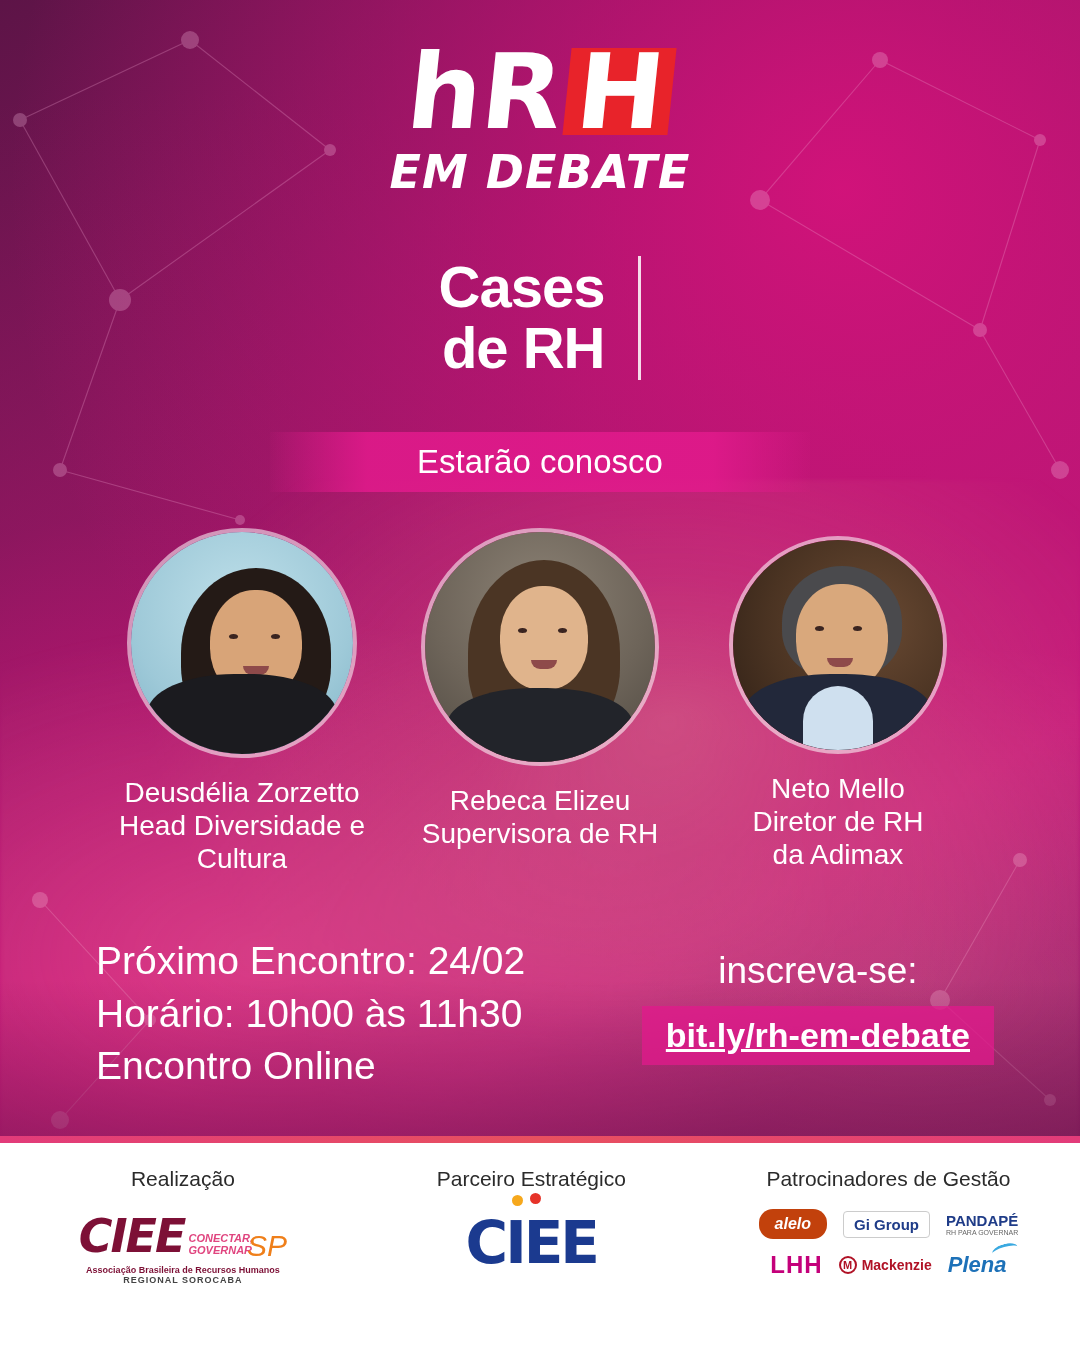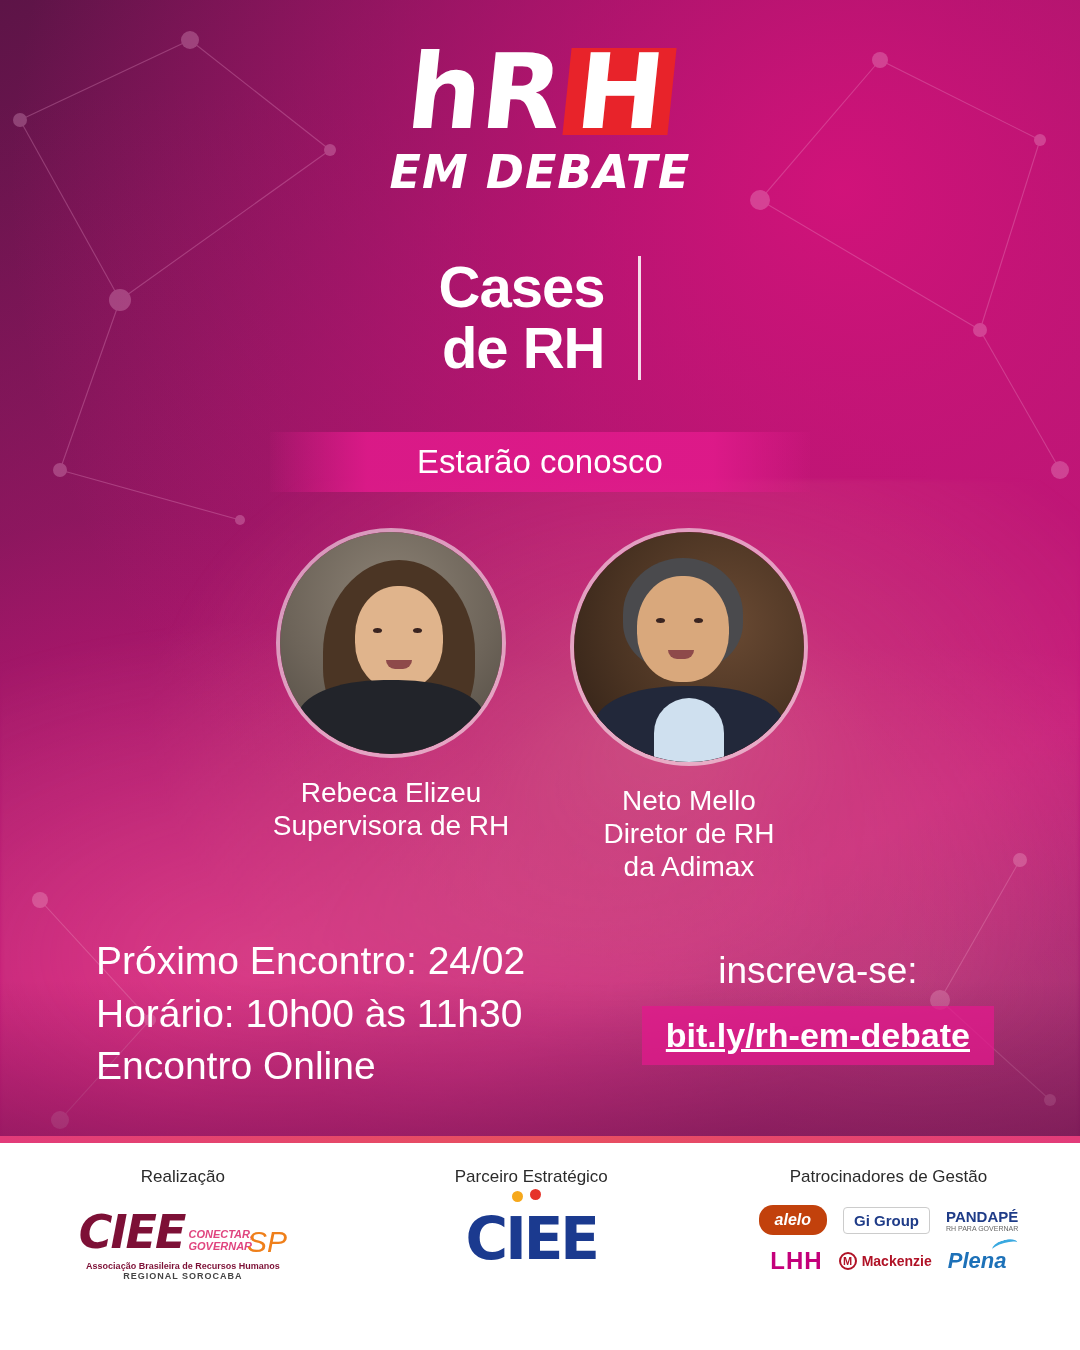--- a/index.html
+++ b/index.html
@@ -156,21 +156,21 @@
     background: linear-gradient(to right, #e23b7a, #e8505f 50%, #e23b7a);
   }
   .footer {
     position: absolute; left: 0; right: 0; bottom: 0; height: 207px;
     background: #ffffff; display: flex; align-items: flex-start;
   }
   .fcol { flex: 1; text-align: center; padding-top: 24px; }
   .fcol.w1 { flex: 1.05; }
   .fcol.w2 { flex: 0.95; }
   .fcol.w3 { flex: 1.1; }
-  .fcol-title { font-size: 17px; color: #2b2b2b; font-weight: 400; margin-bottom: 18px; }
+  .fcol-title { font-size: 21px; color: #2b2b2b; font-weight: 400; margin-bottom: 18px; }
 
   
   .abrh { display: inline-block; position: relative; }
   .abrh-main { font-family: "DejaVu Sans", sans-serif; font-weight: 900; font-style: italic; font-size: 46px; color: #7d1036; letter-spacing: -2px; }
   .abrh-sp { color: #ef7f1a; font-weight: 400; font-style: italic; font-size: 30px; margin-left: -6px; }
   .abrh-tag { font-size: 11px; color: #e0457f; font-weight: 700; font-style: italic; line-height: 1.15; text-align: left; }
   .abrh-sub { font-size: 9px; color: #7d1036; font-weight: 700; margin-top: 2px; }
   .abrh-reg { font-size: 9px; color: #444; font-weight: 700; letter-spacing: 1px; }
 
   
@@ -251,20 +251,38 @@
     </div>
     <div class="headline-divider"></div>
   </div>
 
   <div class="ribbon">
     <span>Estarão conosco</span>
   </div>
 
   <div class="speakers">
 
+    <div class="speaker">
+      <div class="avatar">
+        <div class="ph p1">
+          <div class="bgc"></div>
+          <div class="hair"></div>
+          <div class="face"></div>
+          <div class="eye" style="left:98px; top:102px;"></div>
+          <div class="eye" style="left:140px; top:102px;"></div>
+          <div class="mouth" style="left:112px; top:134px;"></div>
+          <div class="body"></div>
+        </div>
+      </div>
+      <div class="speaker-name">
+        <span class="nm">Deusdélia Zorzetto</span>
+        <span class="nm">Head Diversidade e</span>
+        <span class="nm">Cultura</span>
+      </div>
+    </div>
 
     <div class="speaker">
       <div class="avatar">
         <div class="ph p2">
           <div class="bgc"></div>
           <div class="hair"></div>
           <div class="face"></div>
           <div class="eye" style="left:93px; top:96px;"></div>
           <div class="eye" style="left:133px; top:96px;"></div>
           <div class="mouth" style="left:106px; top:128px;"></div>

